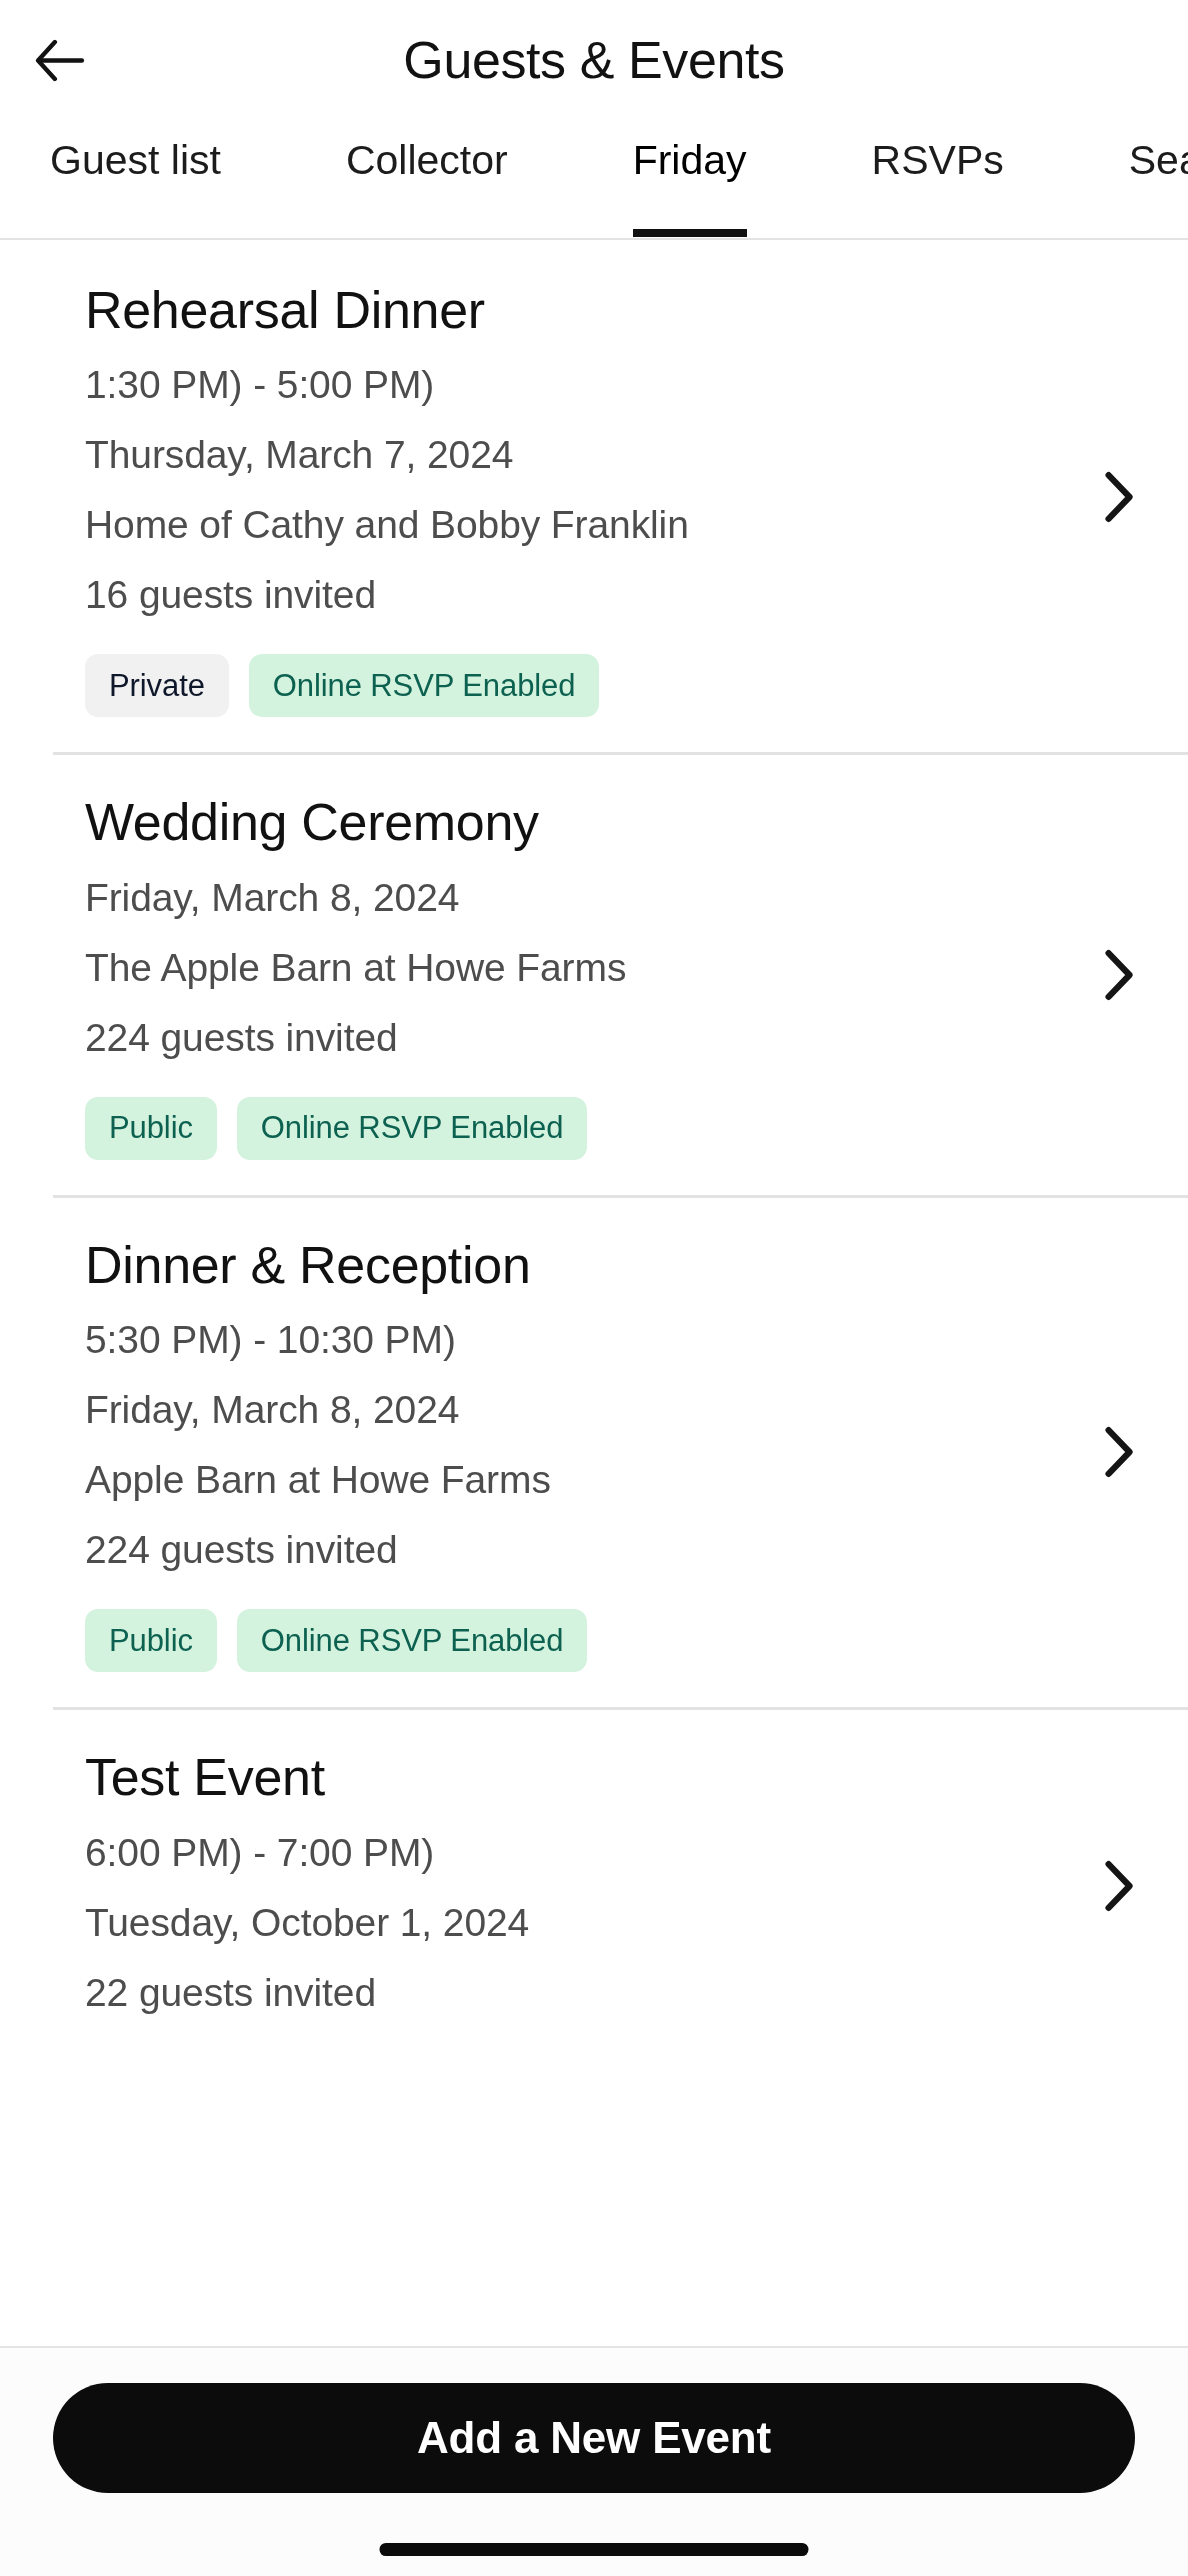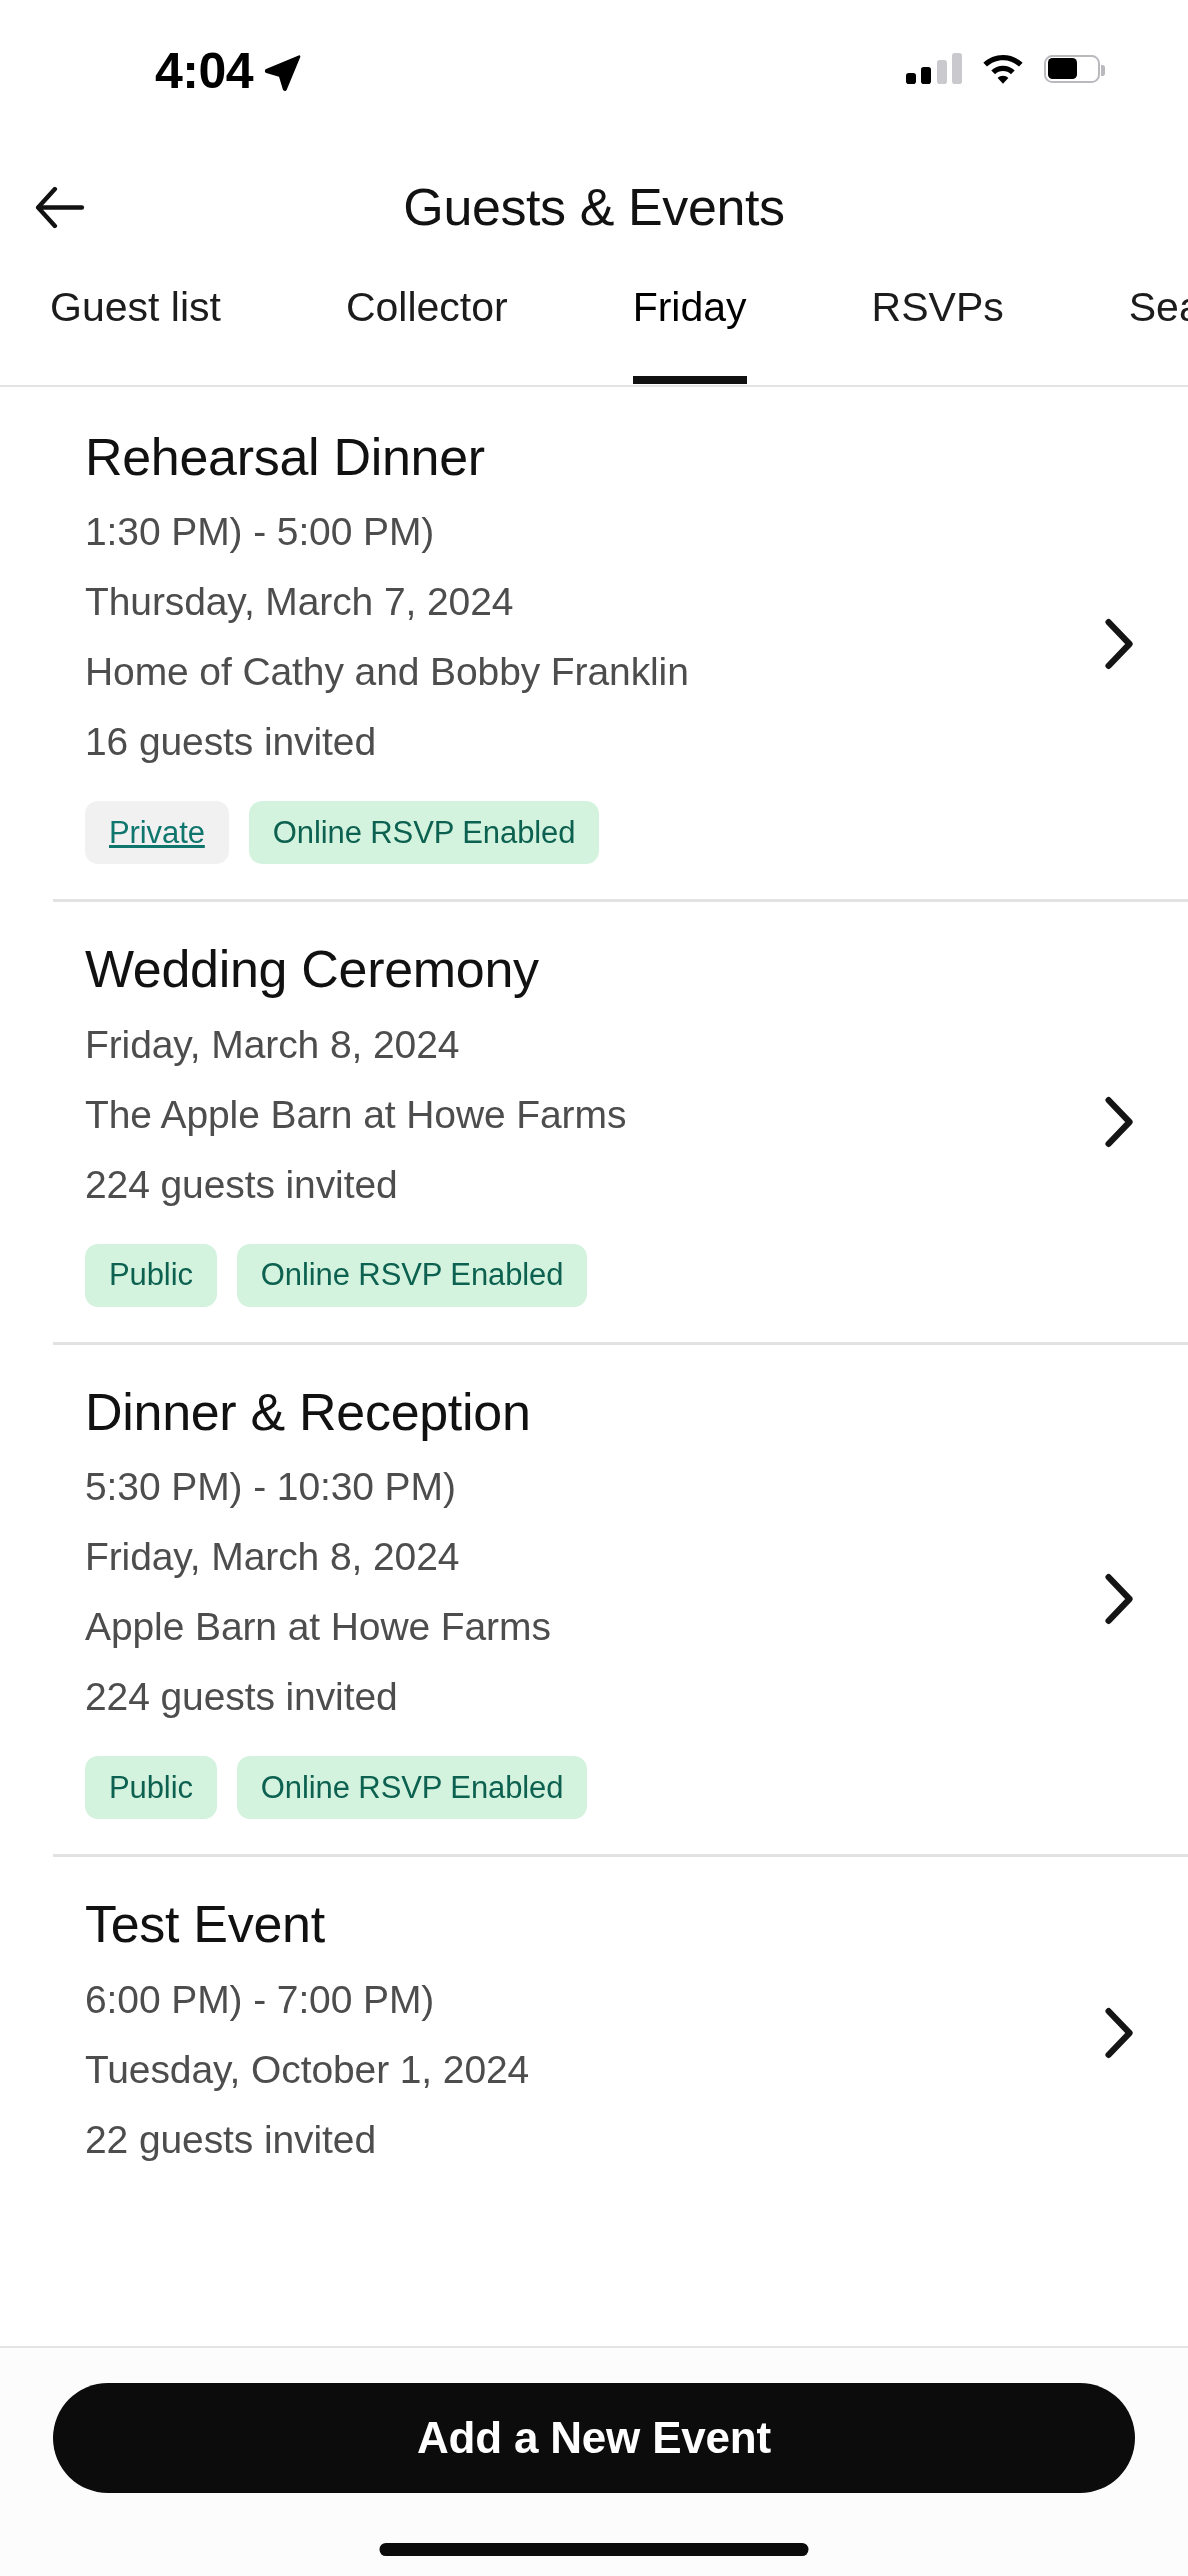--- a/index.html
+++ b/index.html
@@ -166,21 +166,21 @@
   .badge {
     display:inline-flex;
     align-items:center;
     height:63px;
     padding:0 24px;
     border-radius:13px;
     font-size:31px;
     letter-spacing:-0.1px;
     white-space:nowrap;
   }
-  .badge.neutral { background:#f1f1f1; color:#0f766e;text-decoration:underline; }
+  .badge.neutral { background:#f1f1f1; color:#0f172a; }
   .badge.green   { background:#d4f3de; color:#0d6150; }
   .ev-chevron {
     flex:0 0 auto;
     align-self:center;
     width:64px; height:64px;
     display:flex; align-items:center; justify-content:center;
     margin-left:14.7px;
     cursor:pointer;
   }
 
@@ -212,42 +212,20 @@
     width:429px; height:13px;
     background:#0b0b0b;
     border-radius:6.4px;
   }
 </style>
 </head>
 <body>
 
 <div class="phone">
 
-  <div class="statusbar">
-    <div class="sb-time">4:04</div>
-    <svg class="sb-loc" viewBox="0 0 24 24">
-      <path d="M21.5 2.6 2.9 10.3c-1 .4-.9 1.9.1 2.2l7.3 2.2 2.2 7.3c.3 1 1.8 1.1 2.2.1L22.4 3.5c.3-.7-.3-1.3-.9-.9z" fill="#000"></path>
-    </svg>
-    <div class="sb-right">
-      <div class="bars">
-        <i class="b1"></i>
-          <i class="b2"></i>
-          <i class="b3"></i>
-          <i class="b4"></i>
-      </div>
-      <svg class="wifi" viewBox="0 0 24 18">
-        <path d="M12 1.2C7.6 1.2 3.6 2.9.6 5.7l2.1 2.2C5.2 5.6 8.4 4.2 12 4.2s6.8 1.4 9.3 3.7l2.1-2.2C20.4 2.9 16.4 1.2 12 1.2z" fill="#000"></path>
-        <path d="M12 7.4c-2.6 0-5 1-6.8 2.7l2.2 2.2C8.6 11.2 10.2 10.5 12 10.5s3.4.7 4.6 1.8l2.2-2.2C17 8.4 14.6 7.4 12 7.4z" fill="#000"></path>
-        <path d="M12 13.2c-1.2 0-2.3.5-3.1 1.3L12 17.8l3.1-3.3c-.8-.8-1.9-1.3-3.1-1.3z" fill="#000"></path>
-      </svg>
-      <div class="batt">
-        <div class="batt-fill" style="width:60%"></div>
-      </div>
-    </div>
-  </div>
 
   <div class="navbar">
     <div class="back-btn">
       <svg width="52" height="42" viewBox="0 0 28 23">
         <path d="M11.2 1.4 2 11.5l9.2 10.1" fill="none" stroke="#121212" stroke-width="2.4" stroke-linecap="round" stroke-linejoin="round"></path>
         <path d="M2.4 11.5H26" fill="none" stroke="#121212" stroke-width="2.4" stroke-linecap="round"></path>
       </svg>
     </div>
     <div class="nav-title">Guests &amp; Events</div>
   </div>

